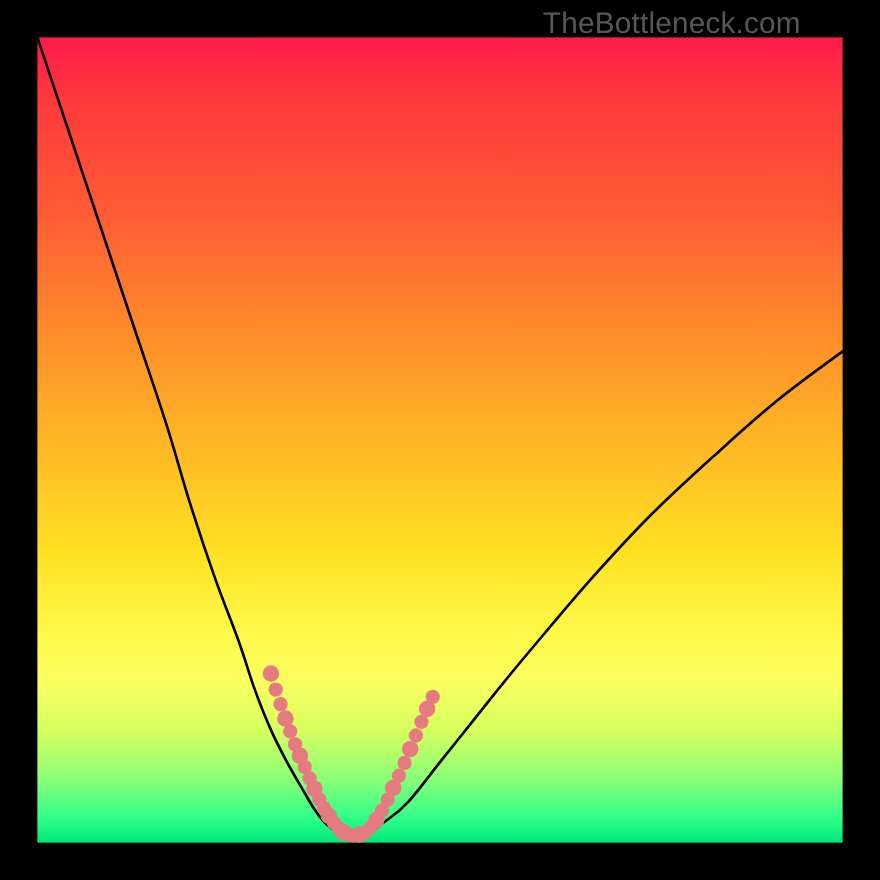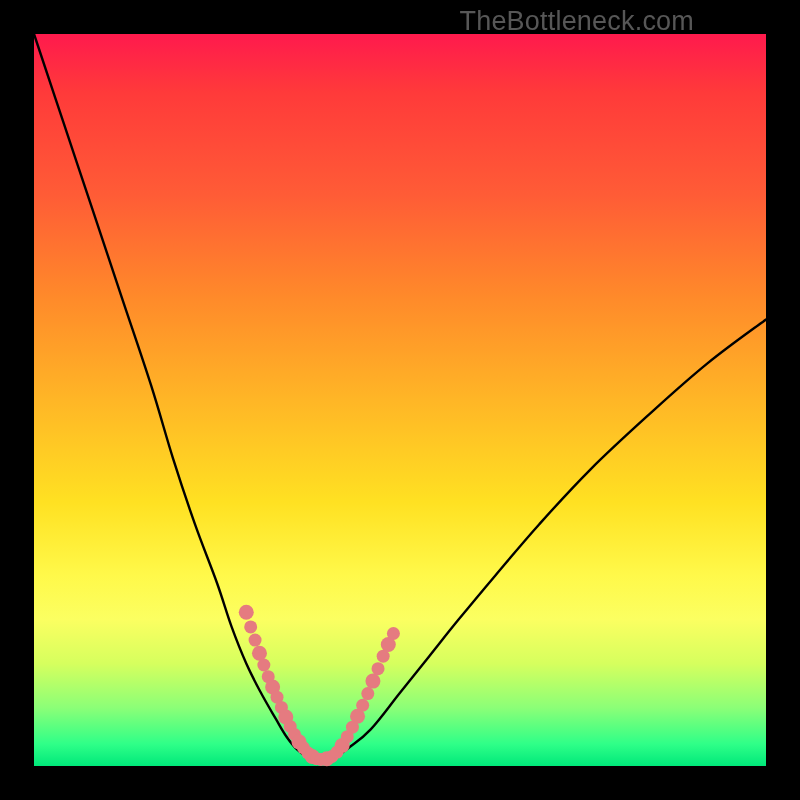--- a/index.html
+++ b/index.html
@@ -11,20 +11,21 @@
     background: #000;
     font-family: Arial, Helvetica, sans-serif;
   }
   .frame {
     position: absolute;
     left: 0;
     top: 0;
     width: 704px;
     height: 800px;
     background: #000;
+    padding-left: 34px;
   }
   .plot-area {
     position: absolute;
     left: 34px;
     top: 34px;
     width: 732px;
     height: 732px;
     background: linear-gradient(
       to bottom,
       #ff1a4d 0%,

